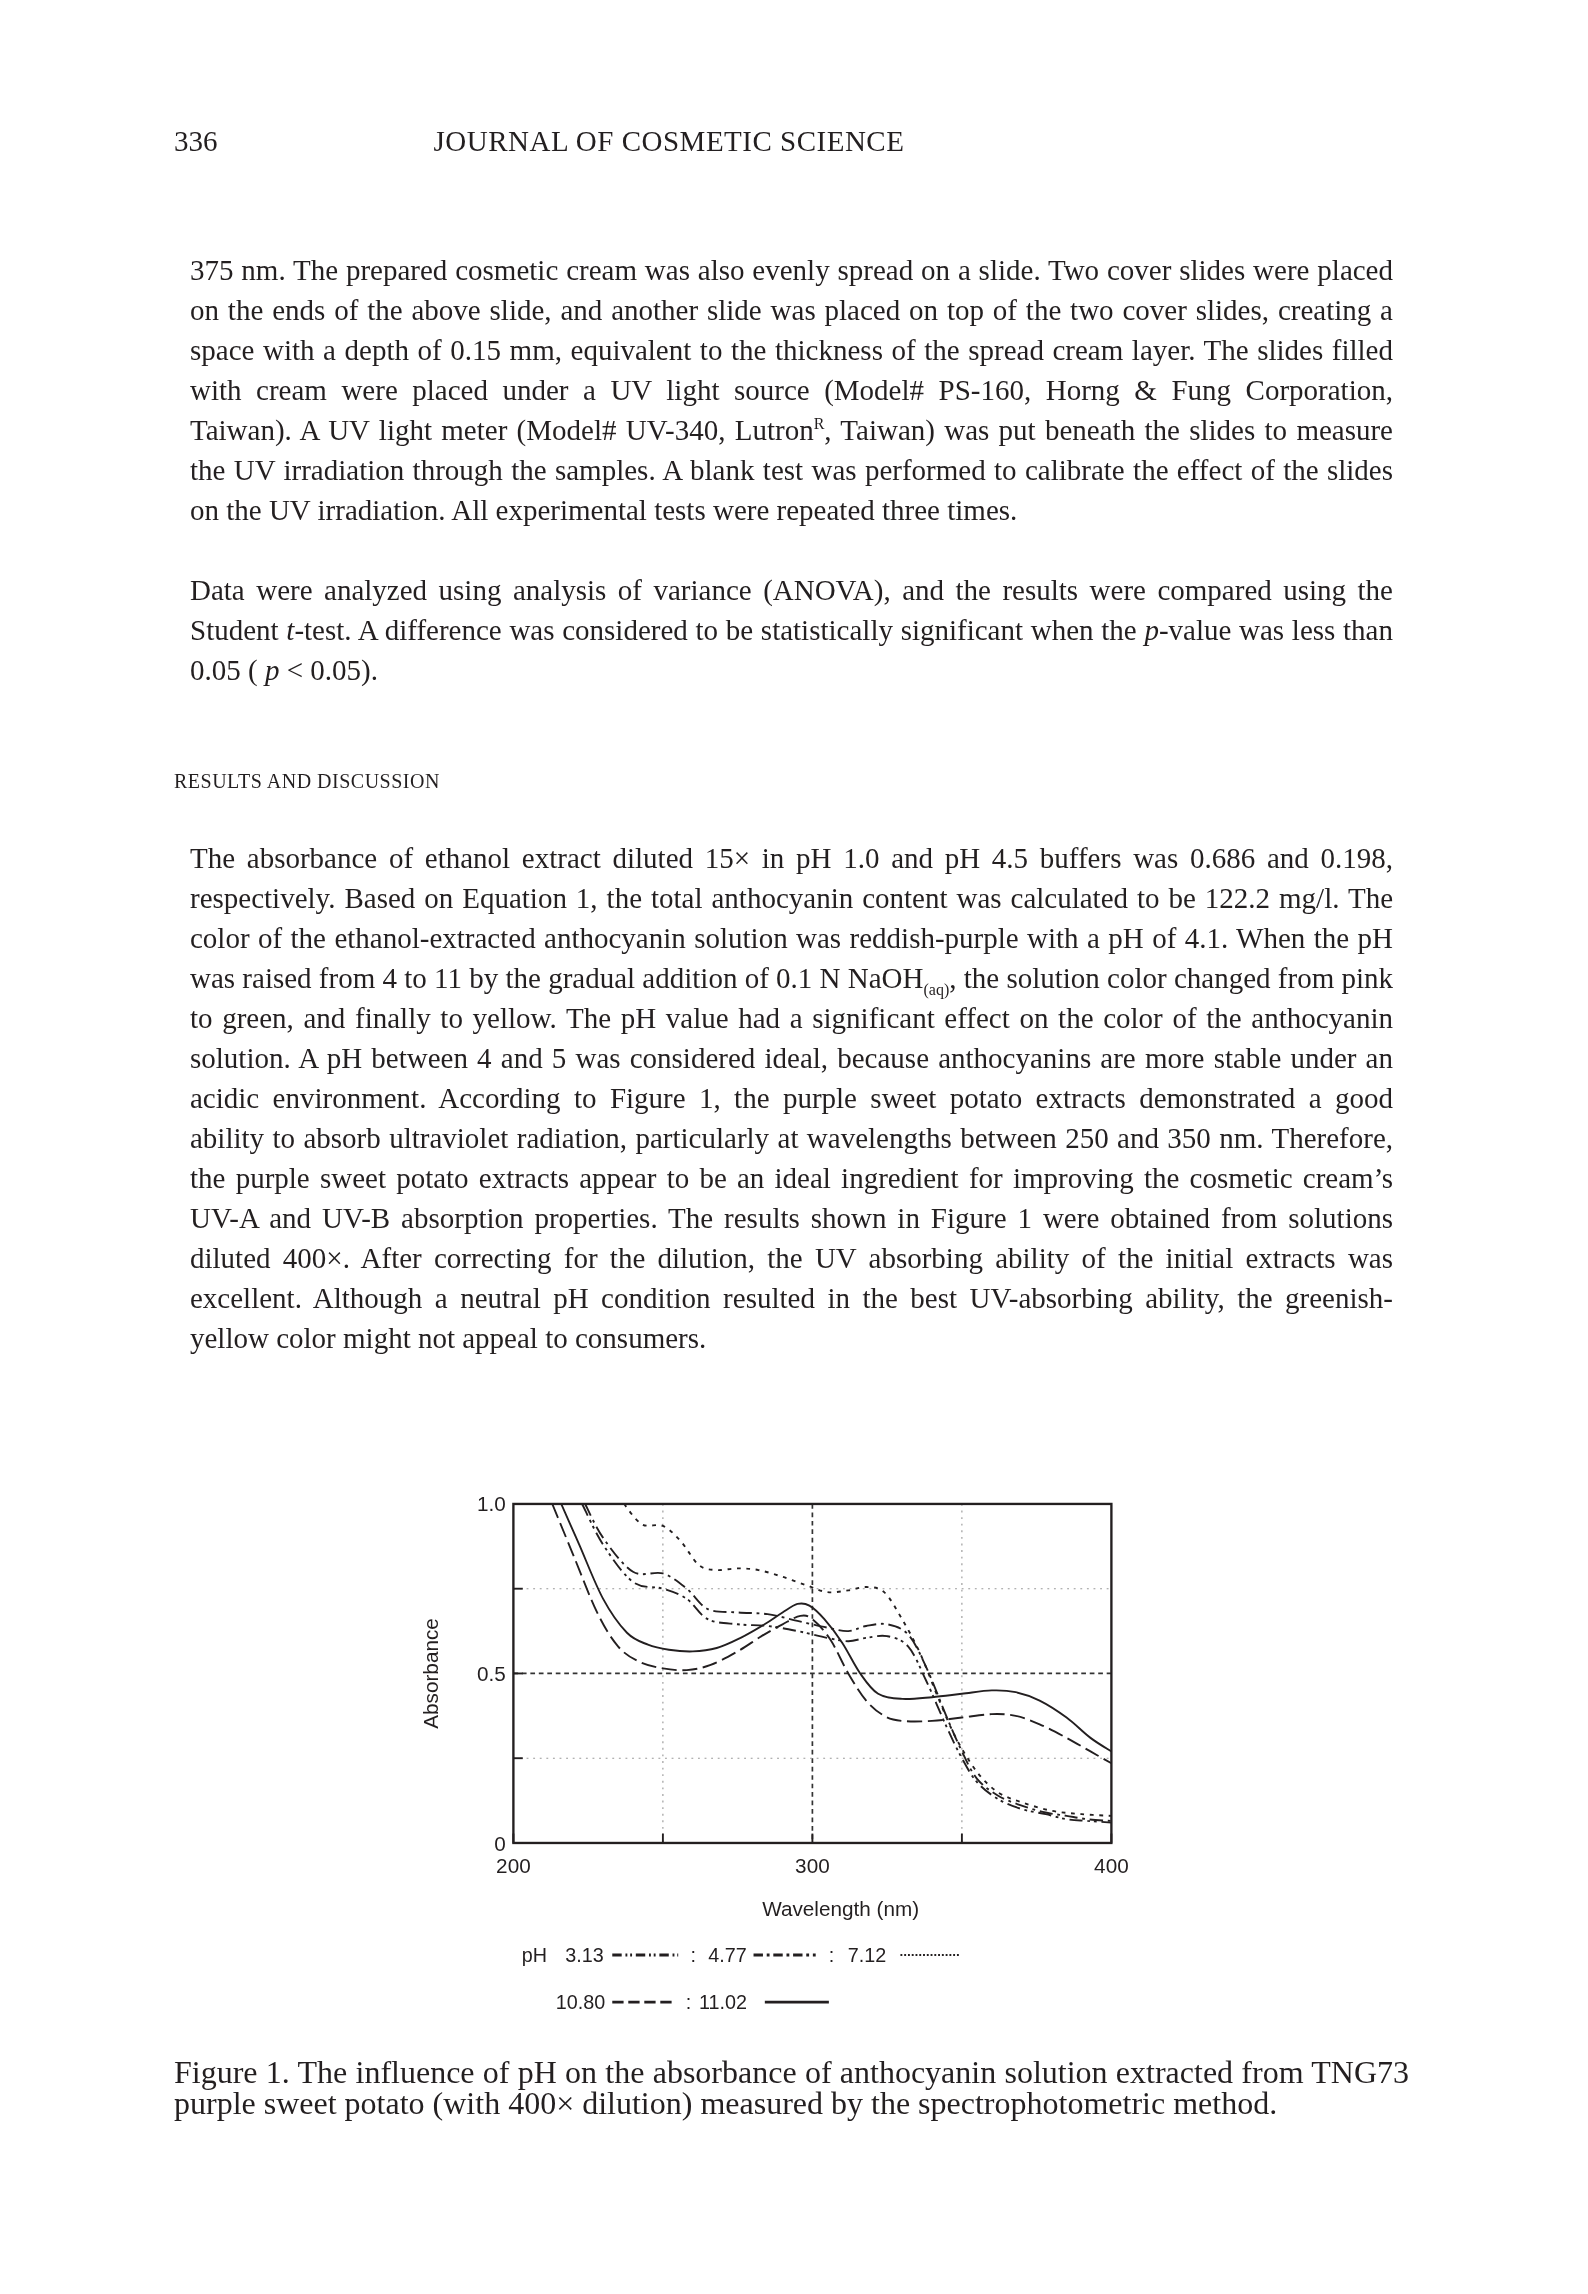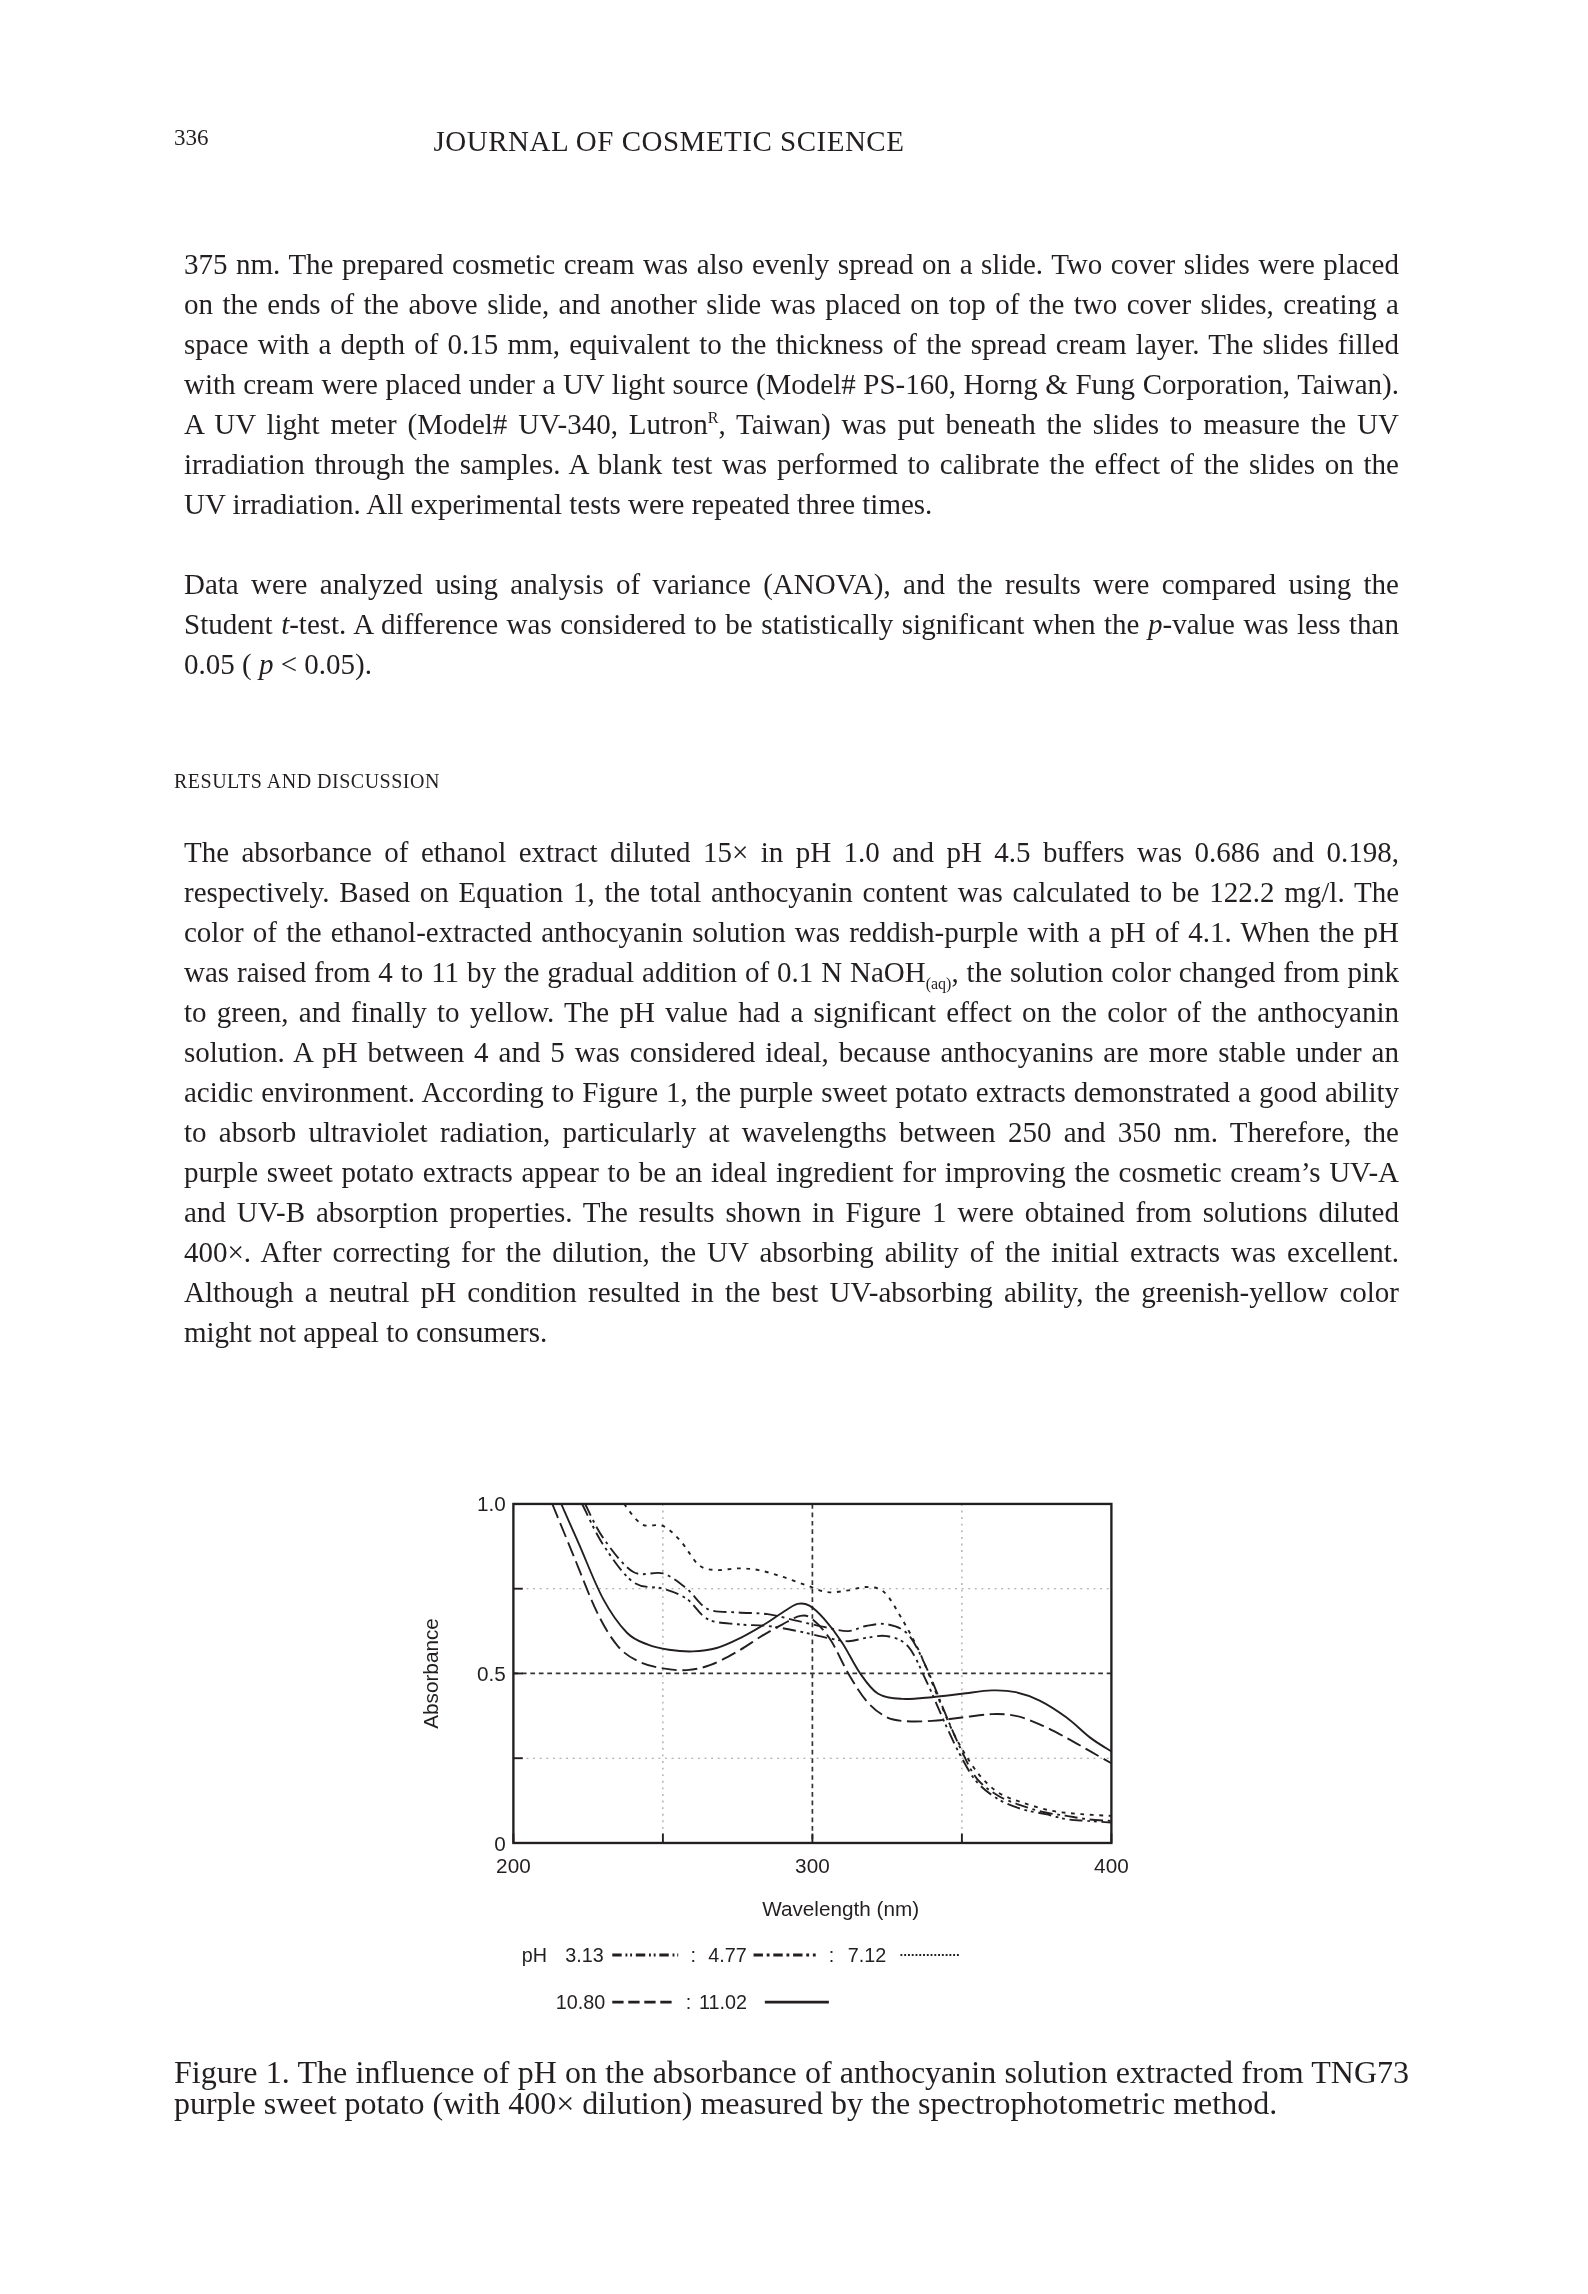--- a/index.html
+++ b/index.html
@@ -1,23 +1,23 @@
 <!DOCTYPE html>
 <html style="font-size:15px"><head>
 <meta charset="utf-8">
 <style>
   html, body { margin: 0; padding: 0; background: #ffffff; }
   body {
     width: 1589px; height: 2295px; position: relative; overflow: hidden;
     font-family: "Liberation Serif", "DejaVu Serif", serif; color: #231f20;
   }
-  .page-number { position: absolute; left: 174px; top: 125px; font-size: 23px; }
+  .page-number { position: absolute; left: 174px; top: 125px; font-size: 29px; }
   .running-head { position: absolute; left: 0; width: 1338px; top: 125px; text-align: center; font-size: 29px; letter-spacing: 0.5px; }
   .text-block { position: absolute; left: 174px; width: 1235px; font-size: 29px; line-height: 40px; text-align: justify; }
-  .text-block p { margin: 10px; text-align: justify; }
+  .text-block p { margin: 16px; text-align: justify; }
   #para-1 { top: 234px; }
   #para-2 { top: 554px; }
   .section-heading { position: absolute; left: 174px; top: 770px; font-size: 20px; letter-spacing: 0.5px; }
   #para-3 { top: 822px; }
   sup, sub { font-size: 16px; line-height: 0; }
   .chart-wrap { position: absolute; left: 0; top: 0; width: 1589px; height: 2295px; pointer-events: none; }
   .chart-wrap svg { position: absolute; left: 0; top: 0; }
   .axis-text { font-family: "Liberation Sans", "DejaVu Sans", sans-serif; font-size: 22px; fill: #231f20; }
   .legend-text { font-family: "Liberation Sans", "DejaVu Sans", sans-serif; font-size: 21px; fill: #231f20; }
   .caption { position: absolute; left: 174px; top: 2057px; width: 1235px; font-size: 32px; line-height: 31px; text-align: justify; }

